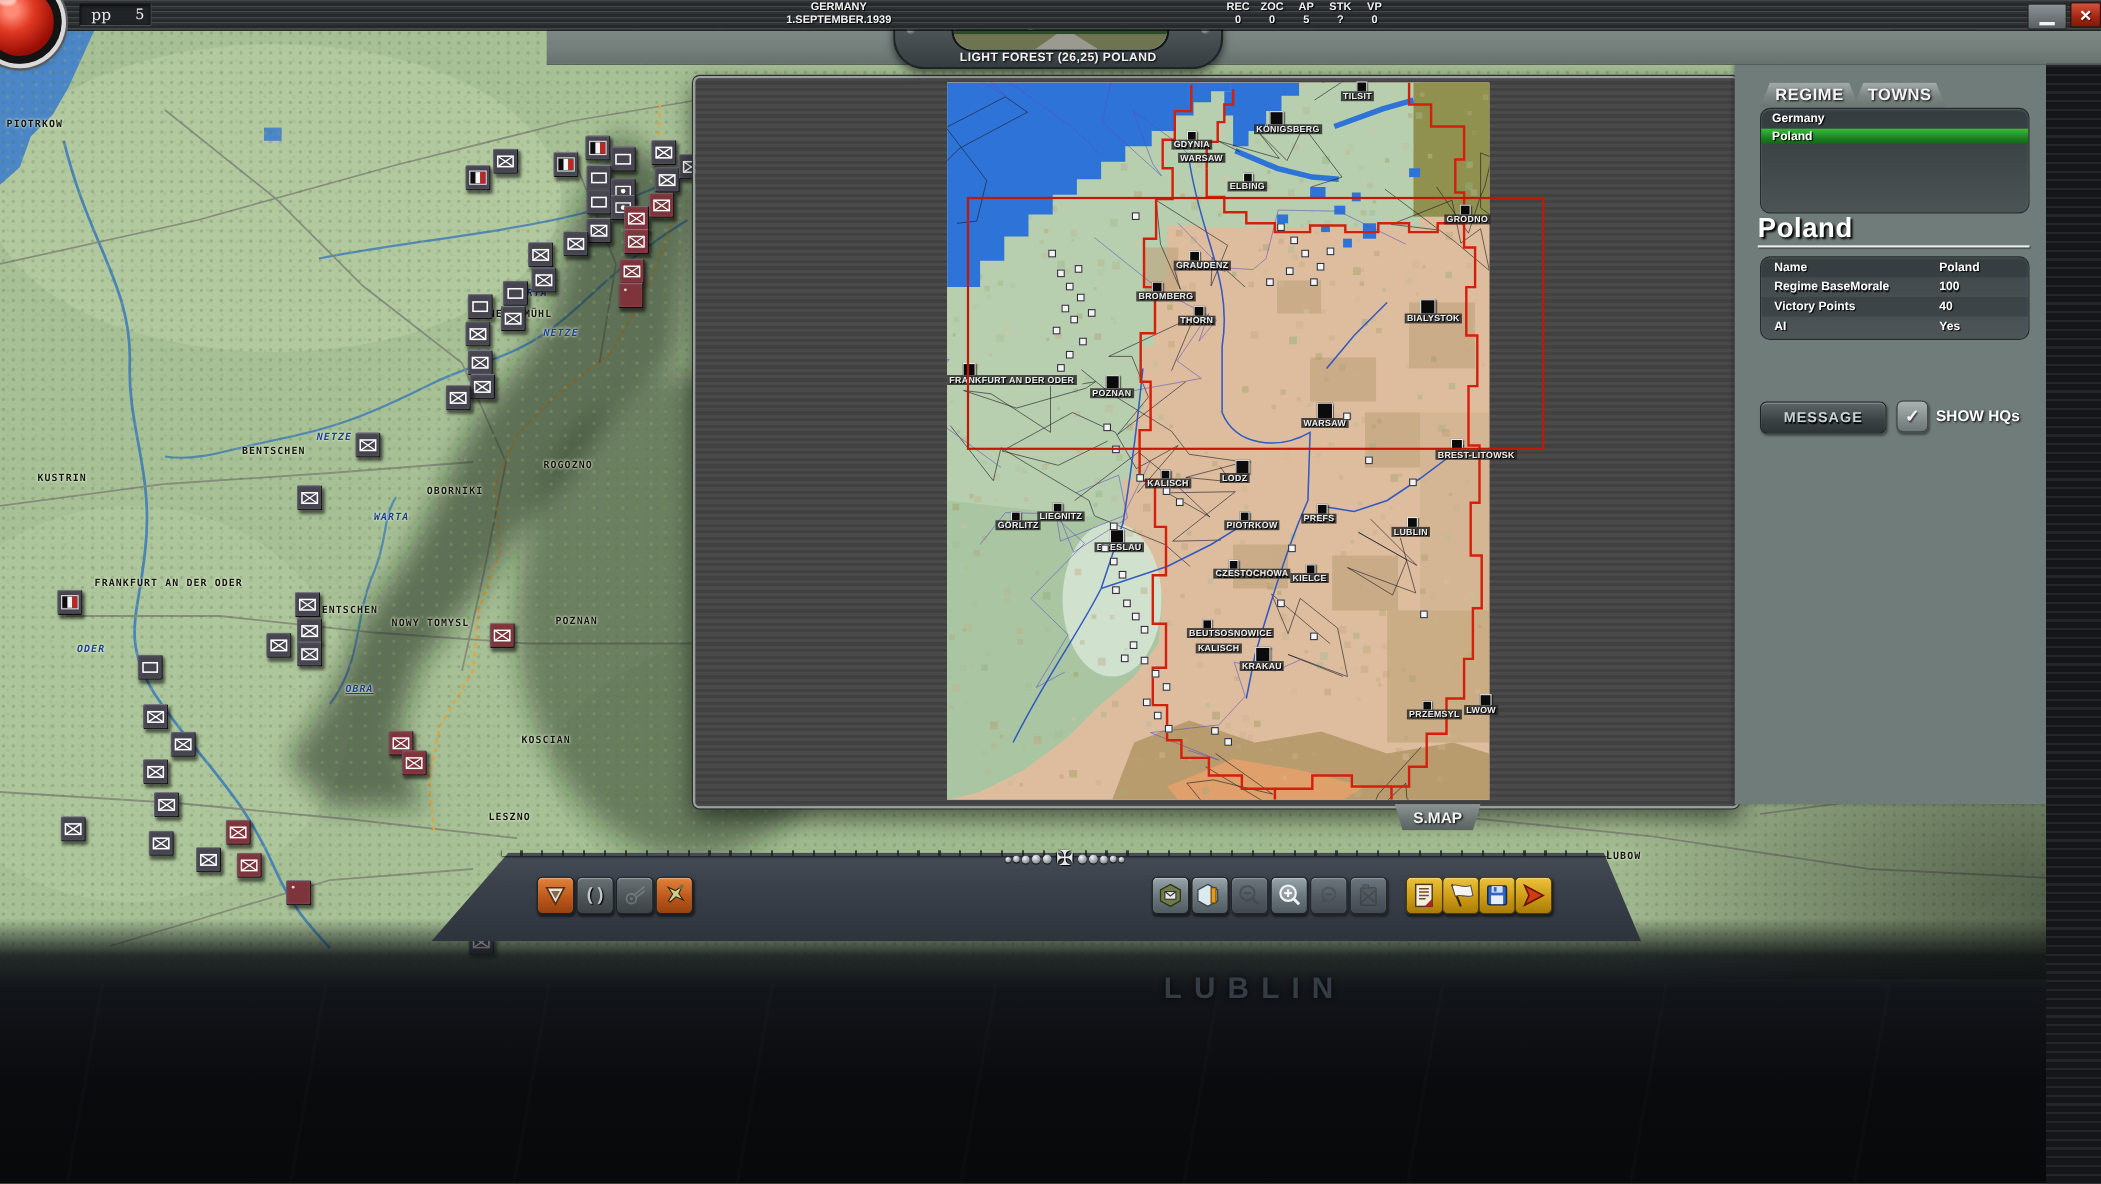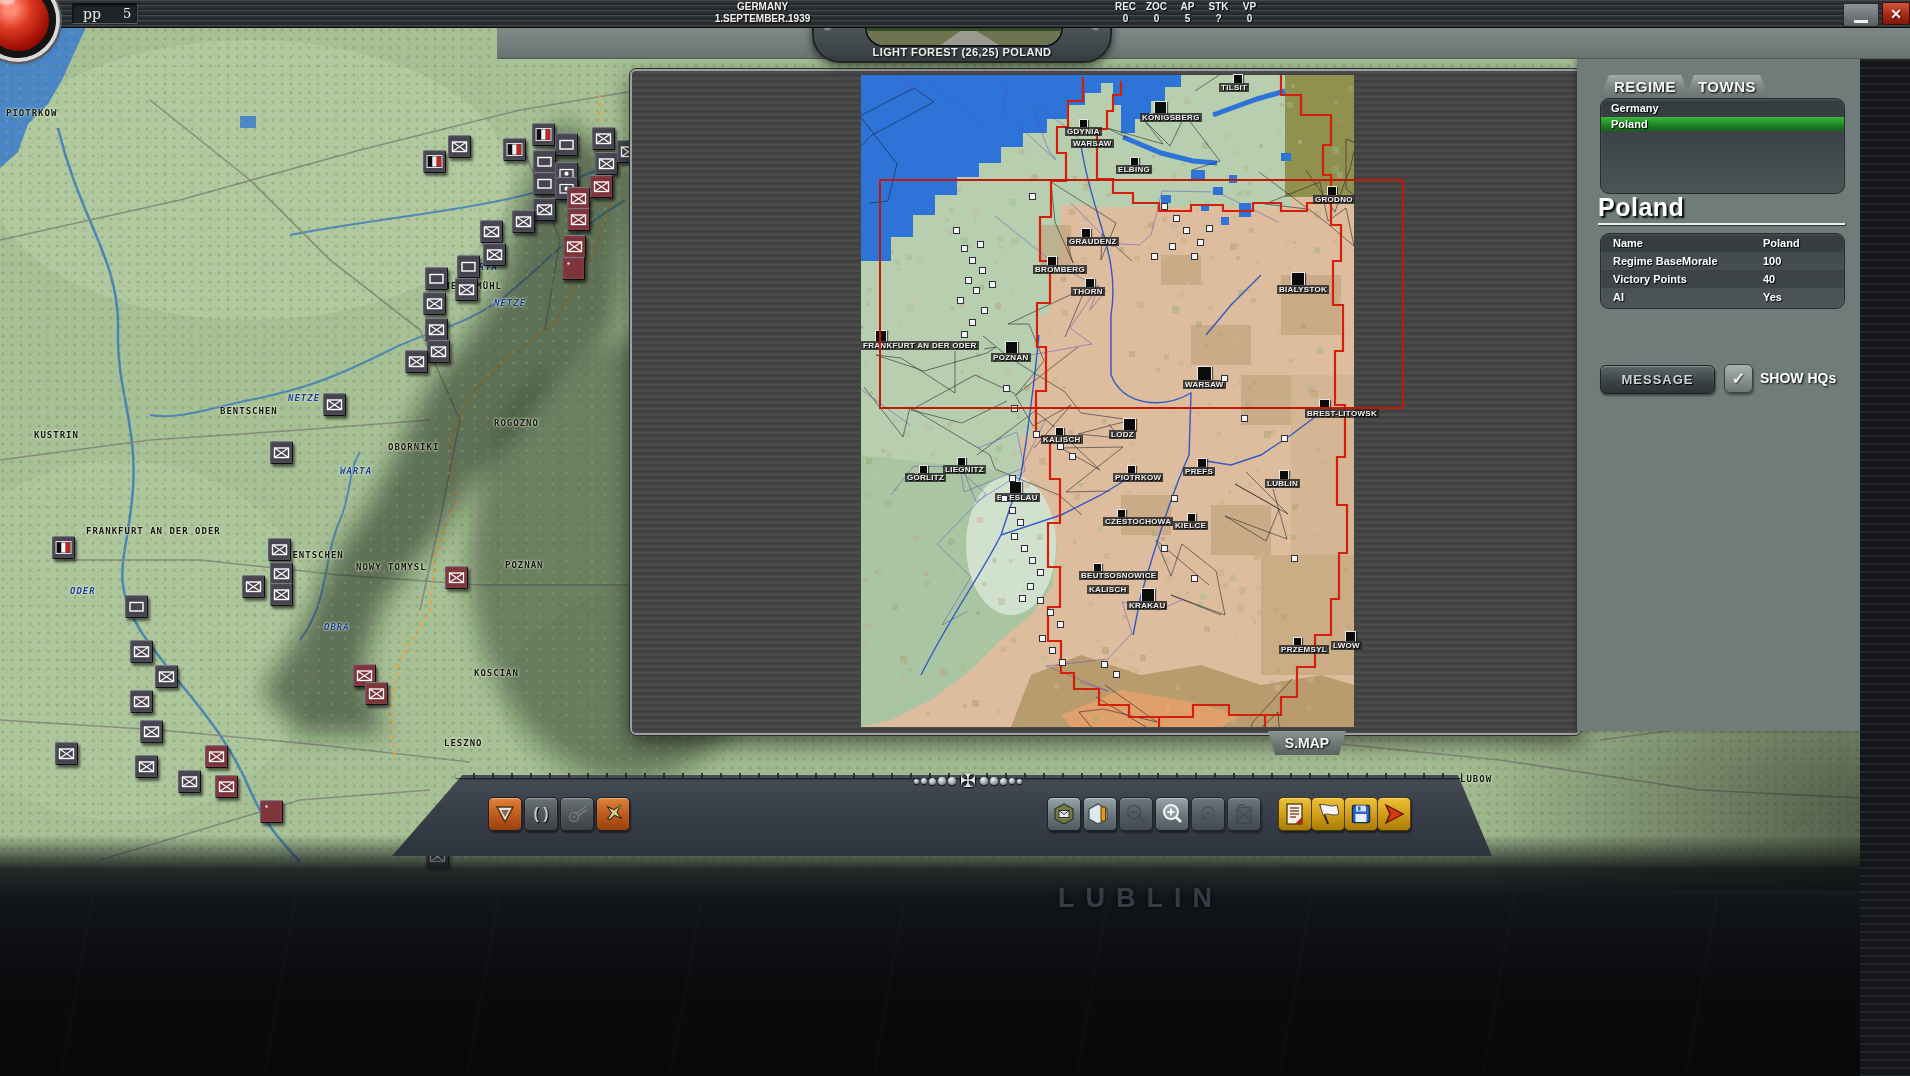--- a/index.html
+++ b/index.html
@@ -231,21 +231,21 @@
         <div class="maplabel" style="left: 505px; top: 560px;">POZNAN</div>
         <div class="maplabel" style="left: 474px; top: 668px;">KOSCIAN</div>
         <div class="maplabel" style="left: 444px; top: 738px;">LESZNO</div>
         <div class="maplabel" style="left: 1052px; top: 716px;">SKIERNIEWICE</div>
         <div class="maplabel" style="left: 1460px; top: 774px;">LUBOW</div>
         <div class="maplabel river" style="left: 288px; top: 393px;">NETZE</div>
         <div class="maplabel river" style="left: 494px; top: 298px;">NETZE</div>
         <div class="maplabel river" style="left: 340px; top: 466px;">WARTA</div>
         <div class="maplabel river" style="left: 466px; top: 262px;">WARTA</div>
         <div class="maplabel river" style="left: 70px; top: 586px;">ODER</div>
-        <div class="maplabel river" style="left: 324px; top: 622px;">OBRA</div>
+        <div class="maplabel river" style="left: 314px; top: 622px; text-decoration: underline;">OBRA</div>
         <div class="counter g" style="left: 532px; top: 123px;">
           <svg width="21" height="21">
             <rect x="3" y="4.5" width="15" height="12" fill="none" stroke="#ddd" stroke-width="1"></rect>
             <rect x="4" y="5.5" width="4.3" height="10" fill="#0d0d0d"></rect>
             <rect x="8.3" y="5.5" width="4.3" height="10" fill="#f4f4f4"></rect>
             <rect x="12.6" y="5.5" width="4.4" height="10" fill="#c22323"></rect>
           </svg>
         </div>
         <div class="counter g" style="left: 503px; top: 138px;">
           <svg width="21" height="21">

